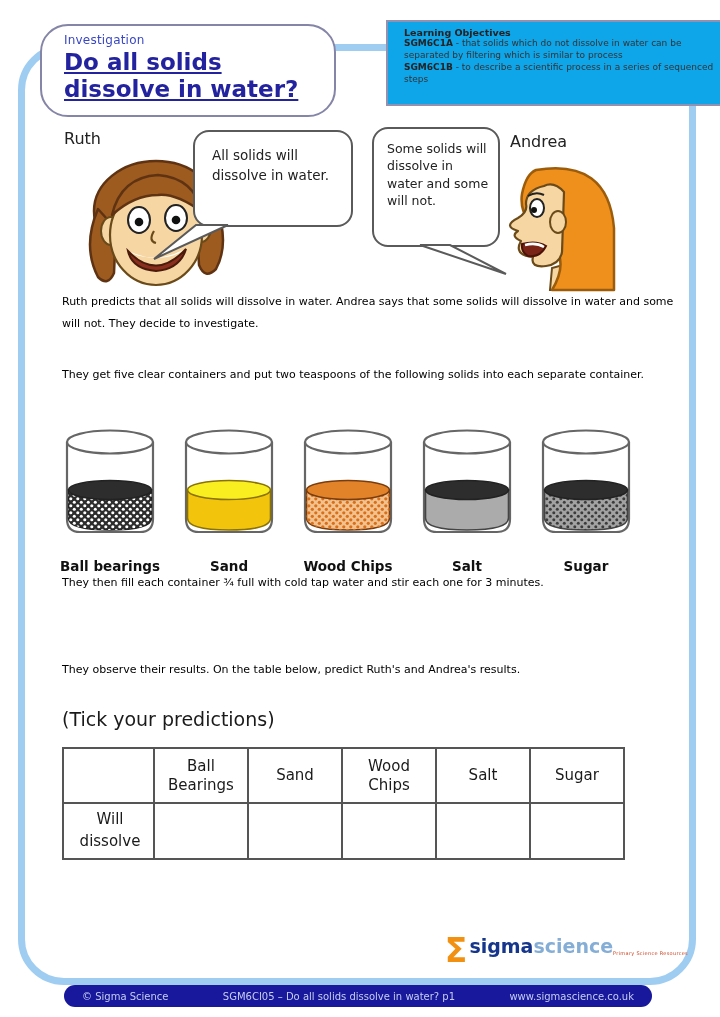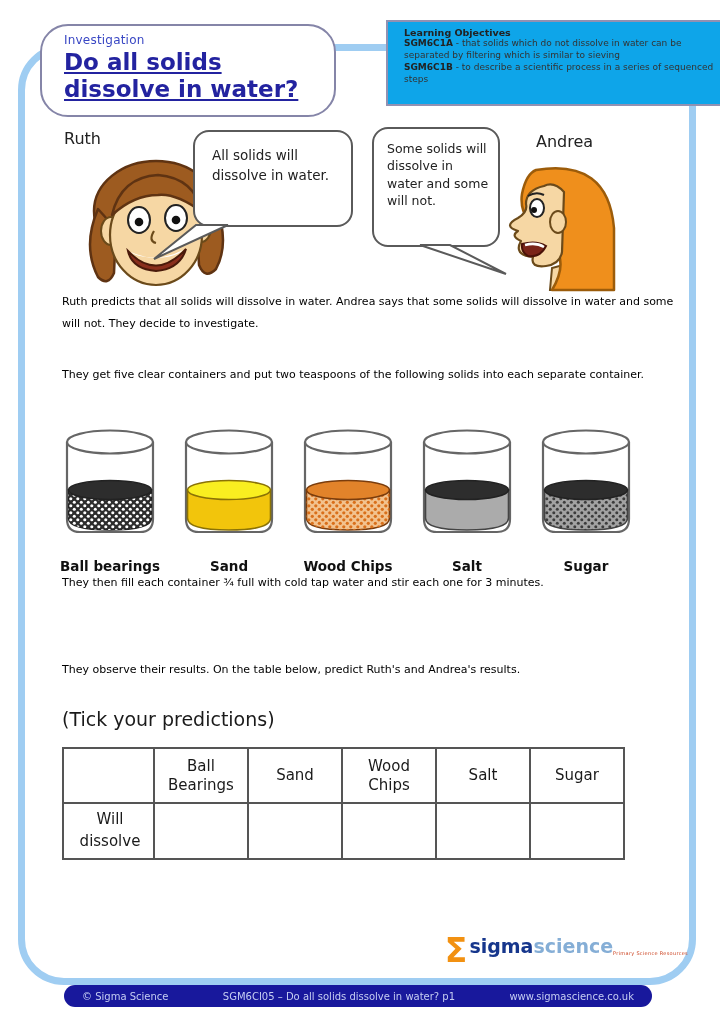--- a/index.html
+++ b/index.html
@@ -98,26 +98,26 @@
 
 <div class="abs page-frame"></div>
 
 <div class="abs title-box">
   <div class="inv-label">Investigation</div>
   <div class="page-title">Do all solids dissolve in water?</div>
 </div>
 
 <div class="abs lo-box">
   <div class="lo-title">Learning Objectives</div>
-  <div class="lo-item"><b>SGM6C1A</b><span> - that solids which do not dissolve in water can be separated by filtering which is similar to sieving</span></div>
+  <div class="lo-item"><b>SGM6C1A</b><span> - that solids which do not dissolve in water can be separated by filtering which is similar to process</span></div>
   <div class="lo-item"><b>SGM6C1B</b><span> - to describe a scientific process in a series of sequenced steps</span></div>
 </div>
 
 <div class="abs char-name" style="left:64px;top:129px">Ruth</div>
-<div class="abs char-name" style="left:536px;top:132px">Andrea</div>
+<div class="abs char-name" style="left:510px;top:132px">Andrea</div>
 
 <svg class="abs face" style="left:74px;top:151px" width="168" height="148" viewBox="0 0 168 148">
   <g stroke="#5f3312" stroke-width="2.5" stroke-linejoin="round">
     <ellipse cx="82" cy="60" rx="62" ry="50" fill="#9d5b20"></ellipse>
     <path d="M24 58 Q8 95 24 126 Q34 136 40 122 L42 78 Z" fill="#9d5b20"></path>
     <path d="M142 55 Q156 92 142 118 Q131 129 125 114 L123 74 Z" fill="#9d5b20"></path>
   </g>
   <ellipse cx="37" cy="80" rx="10" ry="14" fill="#f6d7a4" stroke="#6b4a1a" stroke-width="2"></ellipse>
   <ellipse cx="127" cy="77" rx="10" ry="14" fill="#f6d7a4" stroke="#6b4a1a" stroke-width="2"></ellipse>
   <ellipse cx="82" cy="84" rx="46" ry="50" fill="#f6d7a4" stroke="#6b4a1a" stroke-width="2.2"></ellipse>

